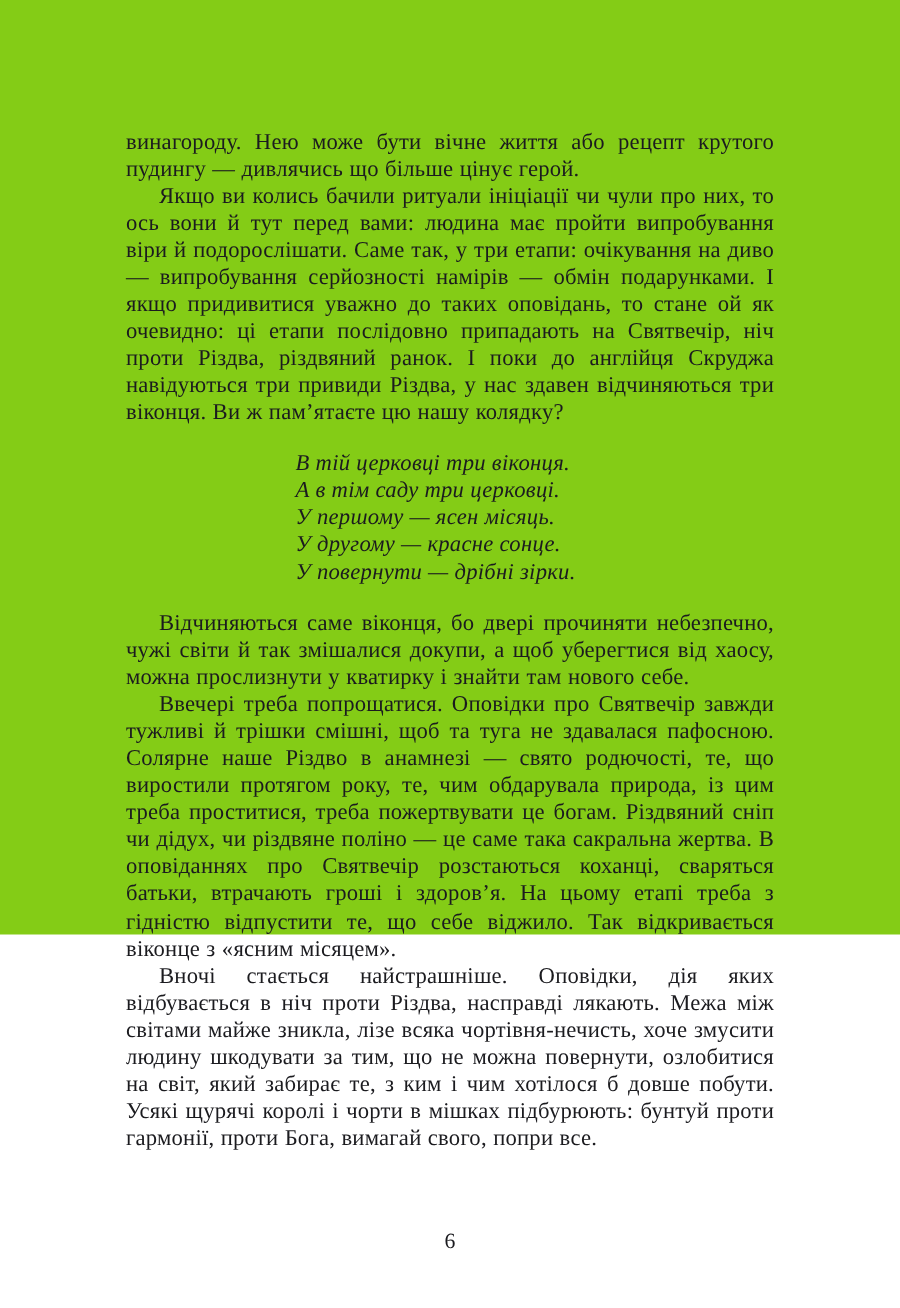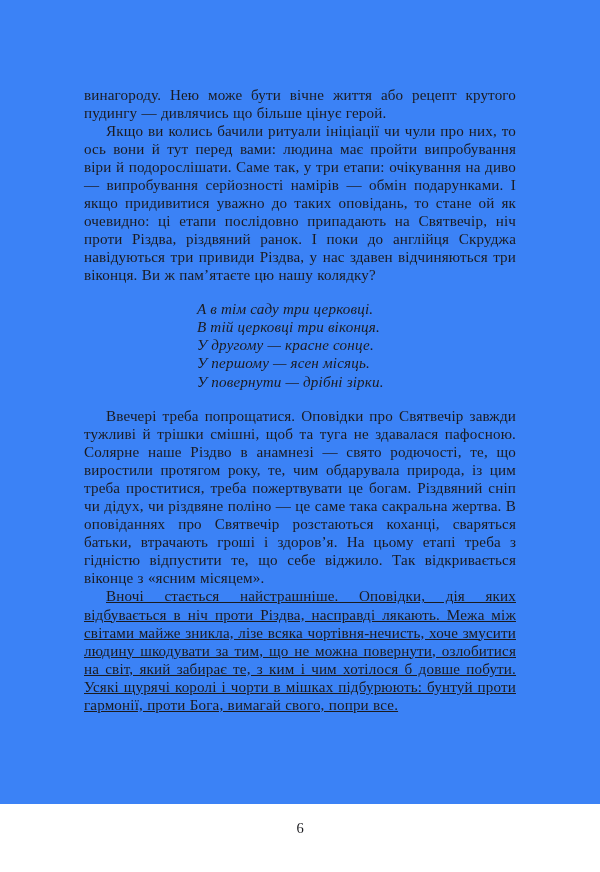--- a/index.html
+++ b/index.html
@@ -15,22 +15,22 @@
     font-family: "Liberation Serif", "DejaVu Serif", serif;
     color: #1b1b1f;
     -webkit-font-smoothing: antialiased;
   }
 
   .page {
     position: absolute;
     left: 0;
     top: 0;
     width: 600px;
-    height: 804px;
-    background: #3b82f6;
+    height: 623px;
+    background: #84cc16;
   }
 
   .text-column {
     position: absolute;
     left: 84px;
     top: 86px;
     width: 432px;
   }
 
   p.para {
@@ -45,21 +45,20 @@
     word-spacing: 0.02em;
   }
 
   p.para.no-indent {
     text-indent: 0;
   }
 
   
   p.para:last-child {
     text-align: justify;
-    text-decoration: underline;
   }
 
   .verse {
     margin: 0;
     padding: 0;
     list-style: none;
     font-style: italic;
     font-size: 15.1px;
     line-height: 18.3px;
     padding-left: 113px;
@@ -93,29 +92,30 @@
 
   <div class="text-column">
 
     <p class="para no-indent">винагороду. Нею може бути вічне життя або рецепт крутого пудингу — дивлячись що більше цінує герой.</p>
 
     <p class="para">Якщо ви колись бачили ритуали ініціації чи чули про них, то ось вони й тут перед вами: людина має пройти випробування віри й подорослішати. Саме так, у три етапи: очікування на диво — випробування серйозності намірів — обмін подарунками. І якщо придивитися уважно до таких оповідань, то стане ой як очевидно: ці етапи послідовно припадають на Святвечір, ніч проти Різдва, різдвяний ранок. І поки до англійця Скруджа навідуються три привиди Різдва, у нас здавен відчиняються три віконця. Ви ж пам’ятаєте цю нашу колядку?</p>
 
     <div class="spacer-before-verse"></div>
 
     <ul class="verse">
+      <li>В тій церковці три віконця.</li>
       <li>А в тім саду три церковці.</li>
-      <li>В тій церковці три віконця.</li>
+      <li>У першому — ясен місяць.</li>
       <li>У другому — красне сонце.</li>
-      <li>У першому — ясен місяць.</li>
       <li>У повернути — дрібні зірки.</li>
     </ul>
 
     <div class="spacer-after-verse"></div>
 
+    <p class="para">Відчиняються саме віконця, бо двері прочиняти небезпечно, чужі світи й так змішалися докупи, а щоб уберегтися від хаосу, можна прослизнути у кватирку і знайти там нового себе.</p>
 
 
     <p class="para">Ввечері треба попрощатися. Оповідки про Святвечір завжди тужливі й трішки смішні, щоб та туга не здавалася пафосною. Солярне наше Різдво в анамнезі — свято родючості, те, що виростили протягом року, те, чим обдарувала природа, із цим треба проститися, треба пожертвувати це богам. Різдвяний сніп чи дідух, чи різдвяне поліно — це саме така сакральна жертва. В оповіданнях про Святвечір розстаються коханці, сваряться батьки, втрачають гроші і здоров’я. На цьому етапі треба з гідністю відпустити те, що себе віджило. Так відкривається віконце з «ясним місяцем».</p>
 
     <p class="para">Вночі стається найстрашніше. Оповідки, дія яких відбувається в ніч проти Різдва, насправді лякають. Межа між світами майже зникла, лізе всяка чортівня-нечисть, хоче змусити людину шкодувати за тим, що не можна повернути, озлобитися на світ, який забирає те, з ким і чим хотілося б довше побути. Усякі щурячі королі і чорти в мішках підбурюють: бунтуй проти гармонії, проти Бога, вимагай свого, попри все.</p>
 
   </div>
 
   <div class="folio">6</div>
 

